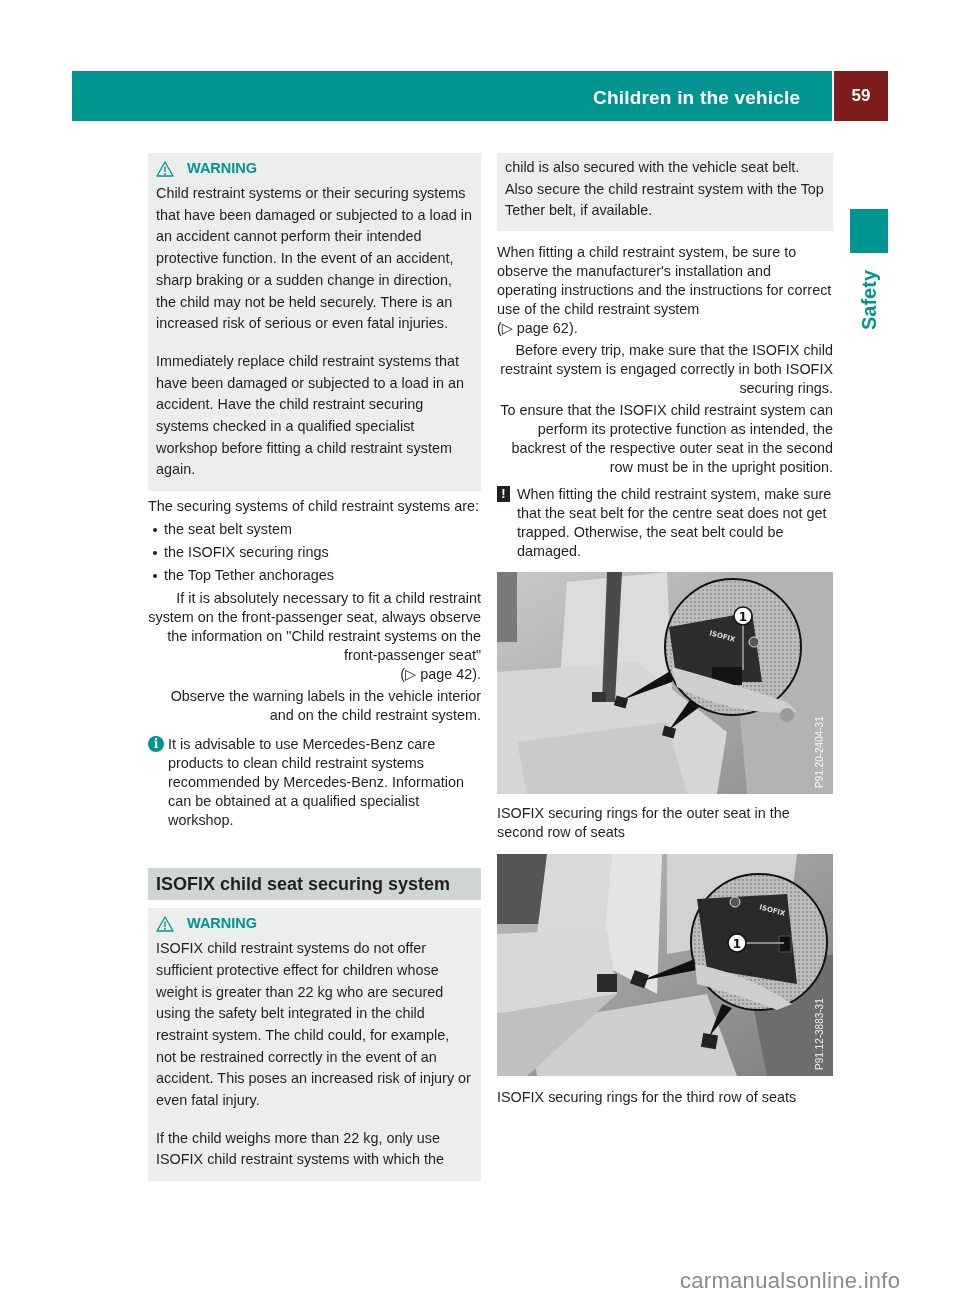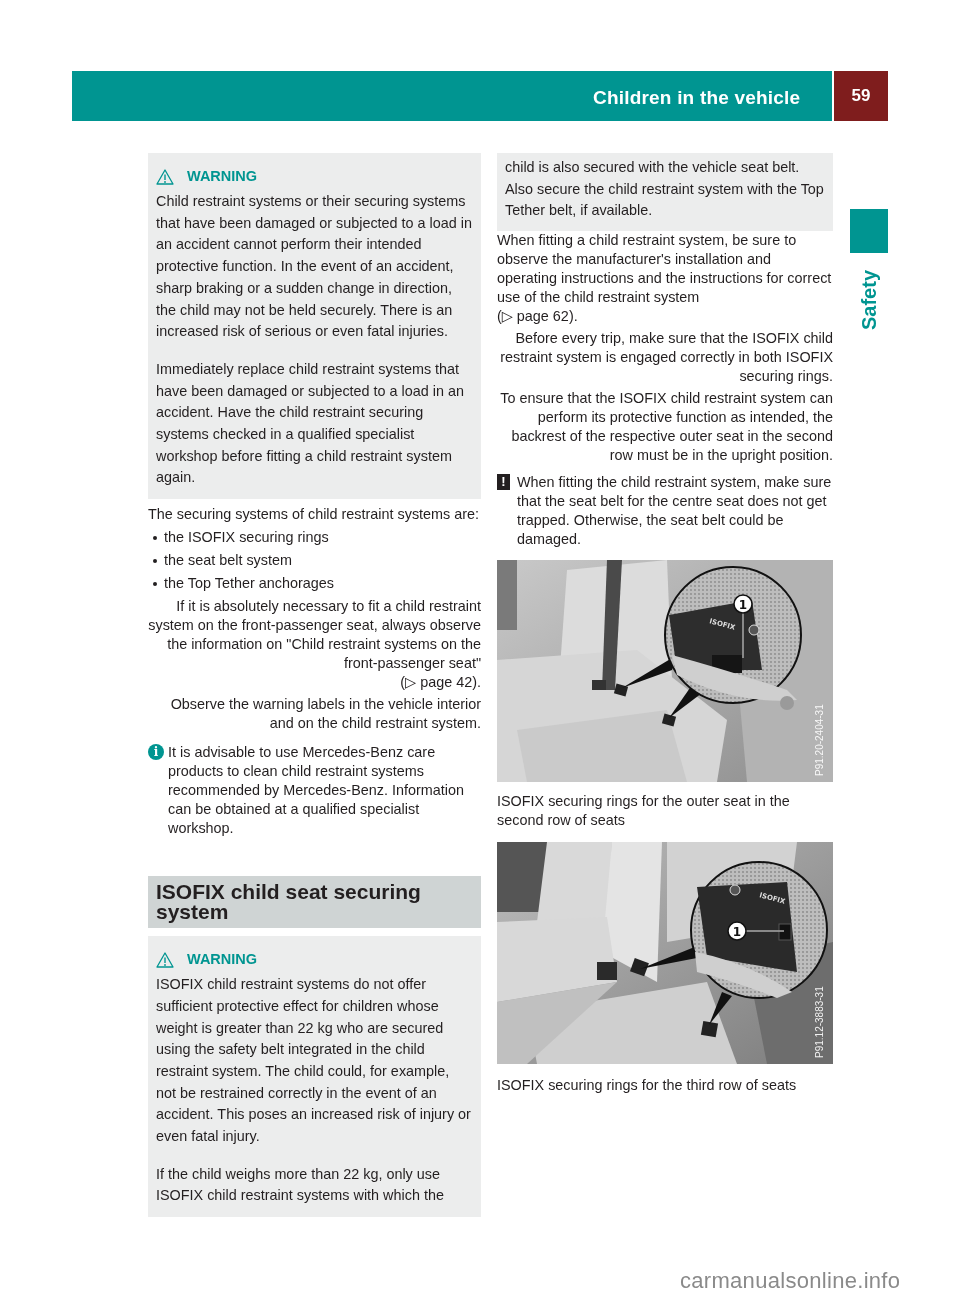--- a/index.html
+++ b/index.html
@@ -11,37 +11,37 @@
   .header-divider { position: absolute; left: 832px; top: 71px; width: 2px; height: 50px; background: #ffffff; }
   .header-page { position: absolute; left: 834px; top: 71px; width: 54px; height: 50px; background: #7f1d1d; color: #fff; font-weight: bold; font-size: 17px; display: flex; align-items: center; justify-content: center; }
 
   .side-tab { position: absolute; left: 850px; top: 209px; width: 38px; height: 44px; background: #009591; }
   .side-label { position: absolute; left: 869px; top: 300px; transform: translate(-50%, -50%) rotate(-90deg); color: #009591; font-weight: bold; font-size: 20px; white-space: nowrap; }
 
   .col { position: absolute; font-size: 14.4px; line-height: 19px; }
   .col-left { left: 148px; top: 153px; width: 333px; }
   .col-right { left: 497px; top: 153px; width: 336px; }
 
-  .warn-box { background: #eceded; padding: 12px 8px 10px 8px; }
+  .warn-box { background: #eceded; padding: 4px 8px 10px 8px; }
   .warn-head { display: flex; align-items: center; color: #009591; font-weight: bold; font-size: 14.5px; margin: 2px 0 5px 0; }
   .warn-icon { width: 18px; height: 16px; margin-right: 13px; }
   .warn-text { line-height: 21.7px; }
   .warn-text p + p { margin-top: 16px; }
 
   .para { margin-top: 6px; }
   .para.tight { margin-top: 3px; text-align: right; }
   .bullets { list-style: none; margin-top: 4px; }
   .bullets li { position: relative; padding-left: 16px; margin-bottom: 4px; }
   .bullets li::before { content: ""; position: absolute; left: 5px; top: 8px; width: 4px; height: 4px; border-radius: 50%; background: #231f20; }
 
   .note { position: relative; padding-left: 20px; margin-top: 10px; }
   .info-icon { position: absolute; left: 0; top: 1px; width: 16px; height: 16px; border-radius: 50%; background: #009591; color: #fff; font-weight: bold; font-size: 12px; font-family: "DejaVu Serif", serif; text-align: center; line-height: 16px; }
   .excl-icon { position: absolute; left: 0; top: 1px; width: 13px; height: 16px; background: #231f20; color: #fff; font-weight: bold; font-size: 13px; text-align: center; line-height: 16px; }
 
-  .section-head { margin-top: 38px; background: #cfd4d4; padding: 6px 8px; font-weight: bold; font-size: 21px; line-height: 20px; }
+  .section-head { margin-top: 38px; background: #cfd4d4; padding: 6px 8px; font-weight: bold; font-size: 18px; line-height: 20px; }
   .section-gap { height: 8px; }
 
   .cont-box { background: #eceded; padding: 4px 8px 9px 8px; line-height: 21.7px; }
 
   .figure { position: relative; width: 336px; height: 222px; margin-top: 11px; overflow: hidden; background: #a9a9a9; }
   .caption { margin-top: 10px; }
   .fig-code { position: absolute; right: 4px; bottom: 6px; transform-origin: right bottom; transform: rotate(-90deg) translate(100%, 0); color: #ffffff; font-size: 10px; white-space: nowrap; opacity: 0.9; }
 
   .watermark { position: absolute; left: 680px; top: 1268px; color: #8a8a8a; font-size: 22px; letter-spacing: 0.3px; }
 </style>
@@ -67,22 +67,22 @@
       <span>WARNING</span>
     </div>
     <div class="warn-text">
       <p>Child restraint systems or their securing systems that have been damaged or subjected to a load in an accident cannot perform their intended protective function. In the event of an accident, sharp braking or a sudden change in direction, the child may not be held securely. There is an increased risk of serious or even fatal injuries.</p>
       <p>Immediately replace child restraint systems that have been damaged or subjected to a load in an accident. Have the child restraint securing systems checked in a qualified specialist workshop before fitting a child restraint system again.</p>
     </div>
   </div>
 
   <p class="para">The securing systems of child restraint systems are:</p>
   <ul class="bullets">
+    <li>the seat belt system</li>
     <li>the ISOFIX securing rings</li>
-    <li>the seat belt system</li>
     <li>the Top Tether anchorages</li>
   </ul>
   <p class="para tight">
     <span>If it is absolutely necessary to fit a child restraint system on the front-passenger seat, always observe the information on "Child restraint systems on the front-passenger seat"</span><br>
     <span>(▷ page 42).</span>
   </p>
   <p class="para tight">Observe the warning labels in the vehicle interior and on the child restraint system.</p>
 
   <div class="note">
     <span class="info-icon">i</span>
@@ -104,21 +104,21 @@
     <div class="warn-text">
       <p>ISOFIX child restraint systems do not offer sufficient protective effect for children whose weight is greater than 22 kg who are secured using the safety belt integrated in the child restraint system. The child could, for example, not be restrained correctly in the event of an accident. This poses an increased risk of injury or even fatal injury.</p>
       <p>If the child weighs more than 22 kg, only use ISOFIX child restraint systems with which the</p>
     </div>
   </div>
 </div>
 
 <div class="col col-right">
   <div class="cont-box">child is also secured with the vehicle seat belt. Also secure the child restraint system with the Top Tether belt, if available.</div>
 
-  <p class="para" style="margin-top:0">
+  <p class="para" style="margin-top:12px">
     <span>When fitting a child restraint system, be sure to observe the manufacturer's installation and operating instructions and the instructions for correct use of the child restraint system</span><br>
     <span>(▷ page 62).</span>
   </p>
   <p class="para tight">Before every trip, make sure that the ISOFIX child restraint system is engaged correctly in both ISOFIX securing rings.</p>
   <p class="para tight">To ensure that the ISOFIX child restraint system can perform its protective function as intended, the backrest of the respective outer seat in the second row must be in the upright position.</p>
 
   <div class="note" style="margin-top:8px">
     <span class="excl-icon">!</span>
     <span>When fitting the child restraint system, make sure that the seat belt for the centre seat does not get trapped. Otherwise, the seat belt could be damaged.</span>
   </div>

